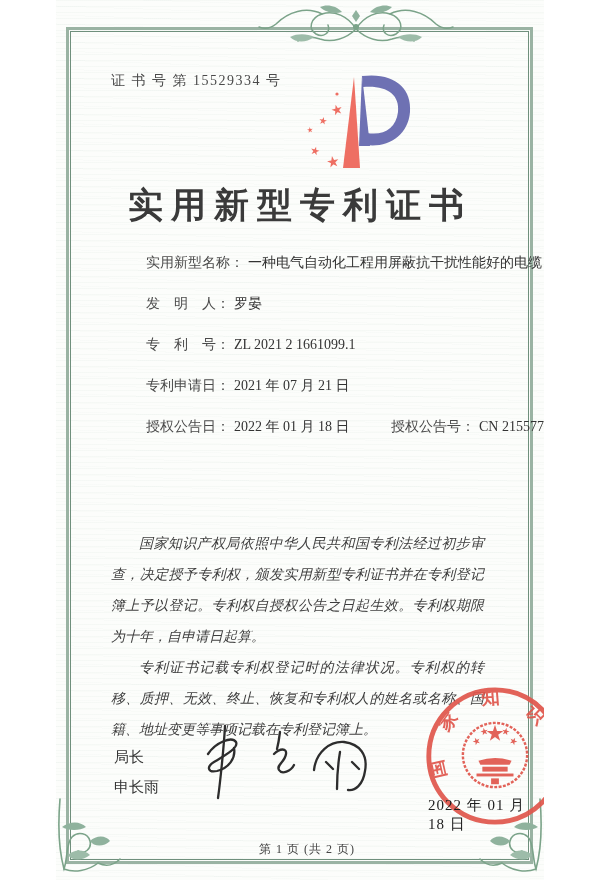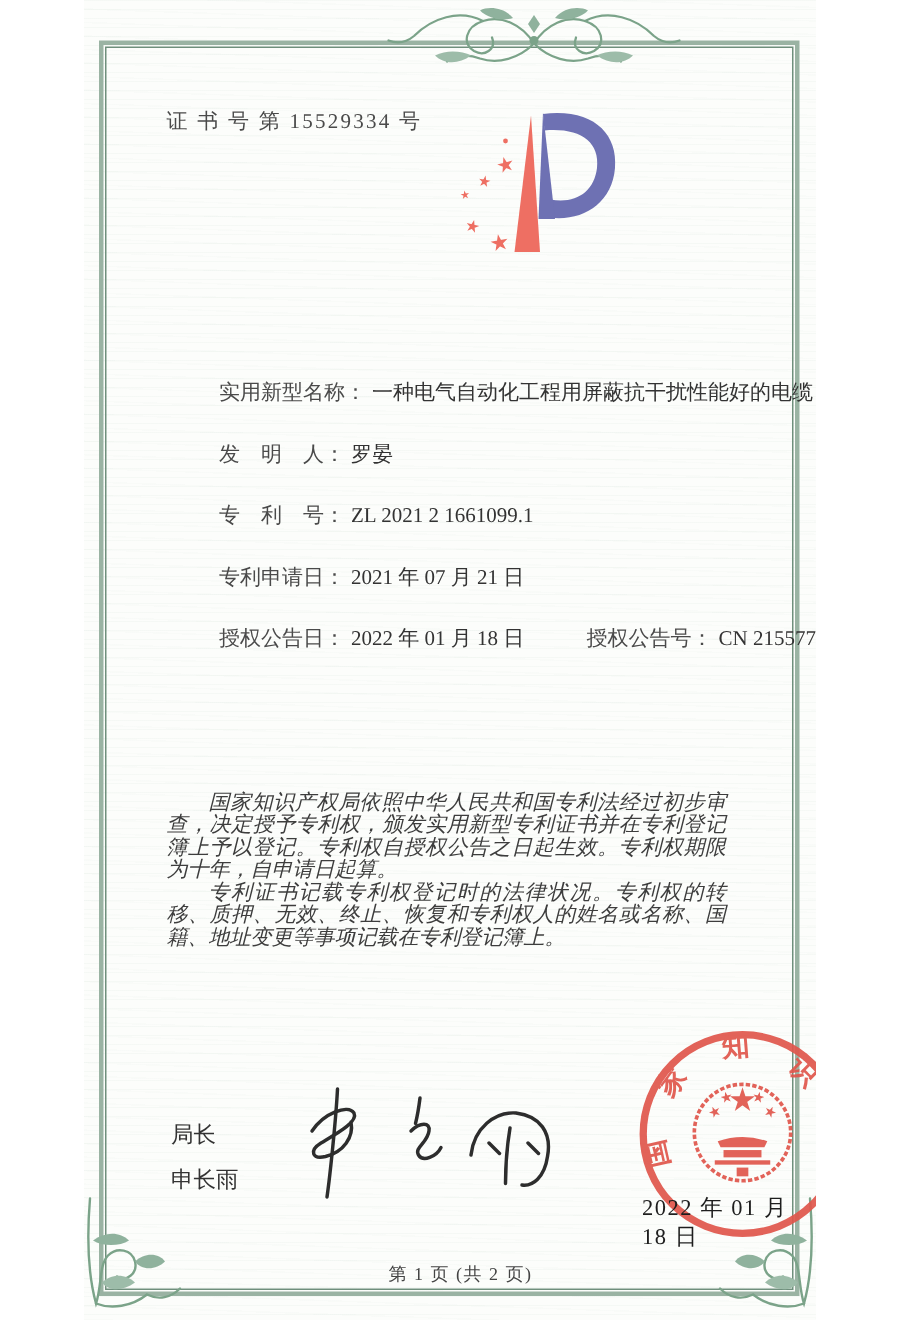--- a/index.html
+++ b/index.html
@@ -25,21 +25,21 @@
     font-size:35px; font-weight:600; letter-spacing:8px; color:#3a3a3a; }
   
   .fields { position:absolute; left:55px; top:253px; width:500px; font-size:14px; color:#3c3c3c; }
   .row { height:20px; line-height:20px; margin-bottom:21px; white-space:nowrap; }
   .flabel { color:#4a4a4a;margin-left:35px; }
   .fvalue { color:#333333; margin-left:4px; }
   .grant-row { display:flex; }
   .grant-left { width:245px; }
   
   .paras { position:absolute; left:55px; right:60px; top:528px;
-    font-size:14px; line-height:15px; font-style:italic; color:#3d3d3d; text-align:justify; }
+    font-size:14px; line-height:31px; font-style:italic; color:#3d3d3d; text-align:justify; }
   .paras p { text-indent:2em; }
   
   .sig-block { position:absolute; left:58px; top:742px; font-size:15px; color:#333; line-height:30px; }
   .sig-svg { position:absolute; left:112px; top:710px; width:230px; height:100px; }
   
   .seal { position:absolute; left:366px; top:683px; width:146px; height:146px; opacity:0.92; }
   .seal-date { position:absolute; left:372px; top:796px; font-size:15px; letter-spacing:1px;
     color:#1e1e1e; z-index:5; }
   
   .footer { position:absolute; left:0; right:0; top:841px; text-align:center;
@@ -226,20 +226,21 @@
       <rect x="9" y="19" width="1" height="1" fill="#3a3a3a"></rect>
       <rect x="17" y="19" width="1" height="1" fill="#3a3a3a"></rect>
       <rect x="18" y="19" width="1" height="1" fill="#3a3a3a"></rect>
       <rect x="20" y="19" width="1" height="1" fill="#3a3a3a"></rect>
       <rect x="9" y="20" width="1" height="1" fill="#3a3a3a"></rect>
       <rect x="10" y="20" width="1" height="1" fill="#3a3a3a"></rect>
       <rect x="12" y="20" width="1" height="1" fill="#3a3a3a"></rect>
       <rect x="15" y="20" width="1" height="1" fill="#3a3a3a"></rect>
     </svg>
 
+  <div class="title">实用新型专利证书</div>
 
   <div class="fields">
     <div class="row">
       <span class="flabel">实用新型名称：</span><span class="fvalue">一种电气自动化工程用屏蔽抗干扰性能好的电缆</span>
     </div>
     <div class="row">
       <span class="flabel">发　明　人：</span><span class="fvalue">罗晏</span>
     </div>
     <div class="row">
       <span class="flabel">专　利　号：</span><span class="fvalue">ZL 2021 2 1661099.1</span>

